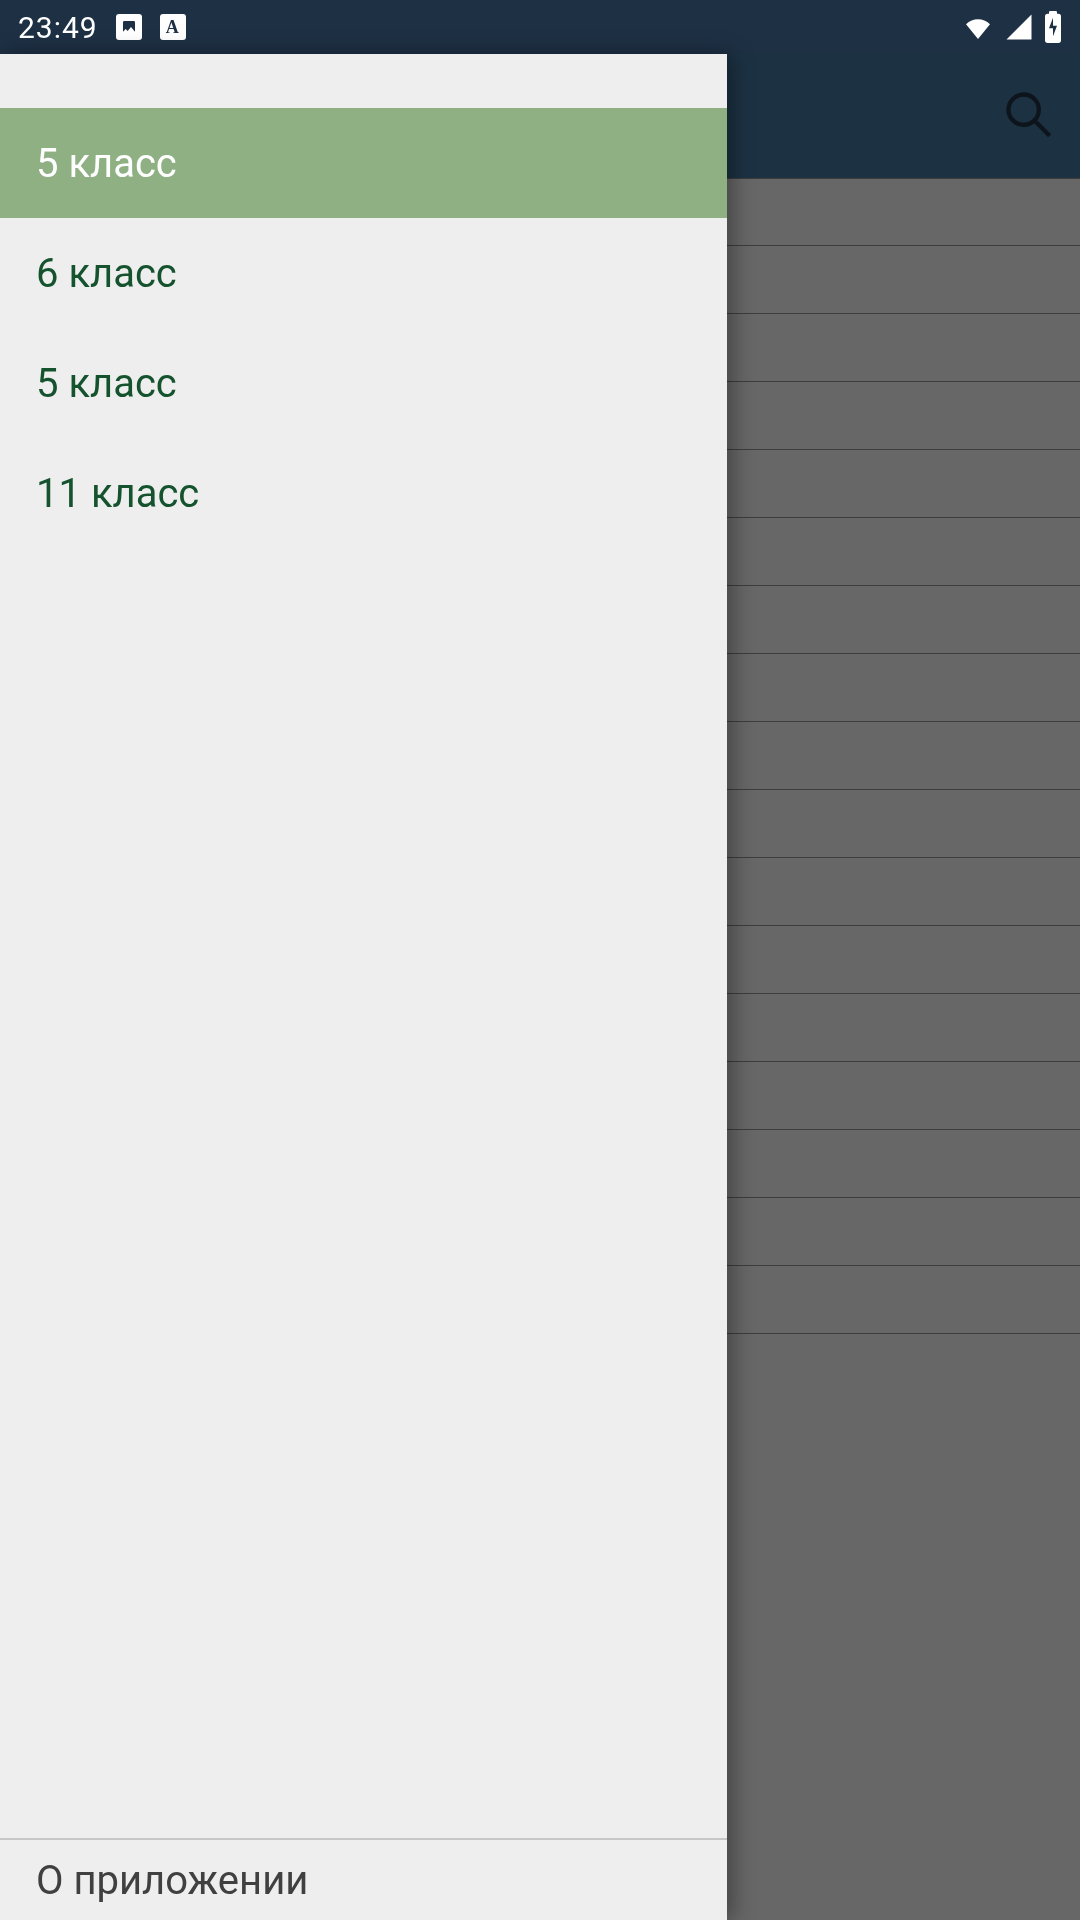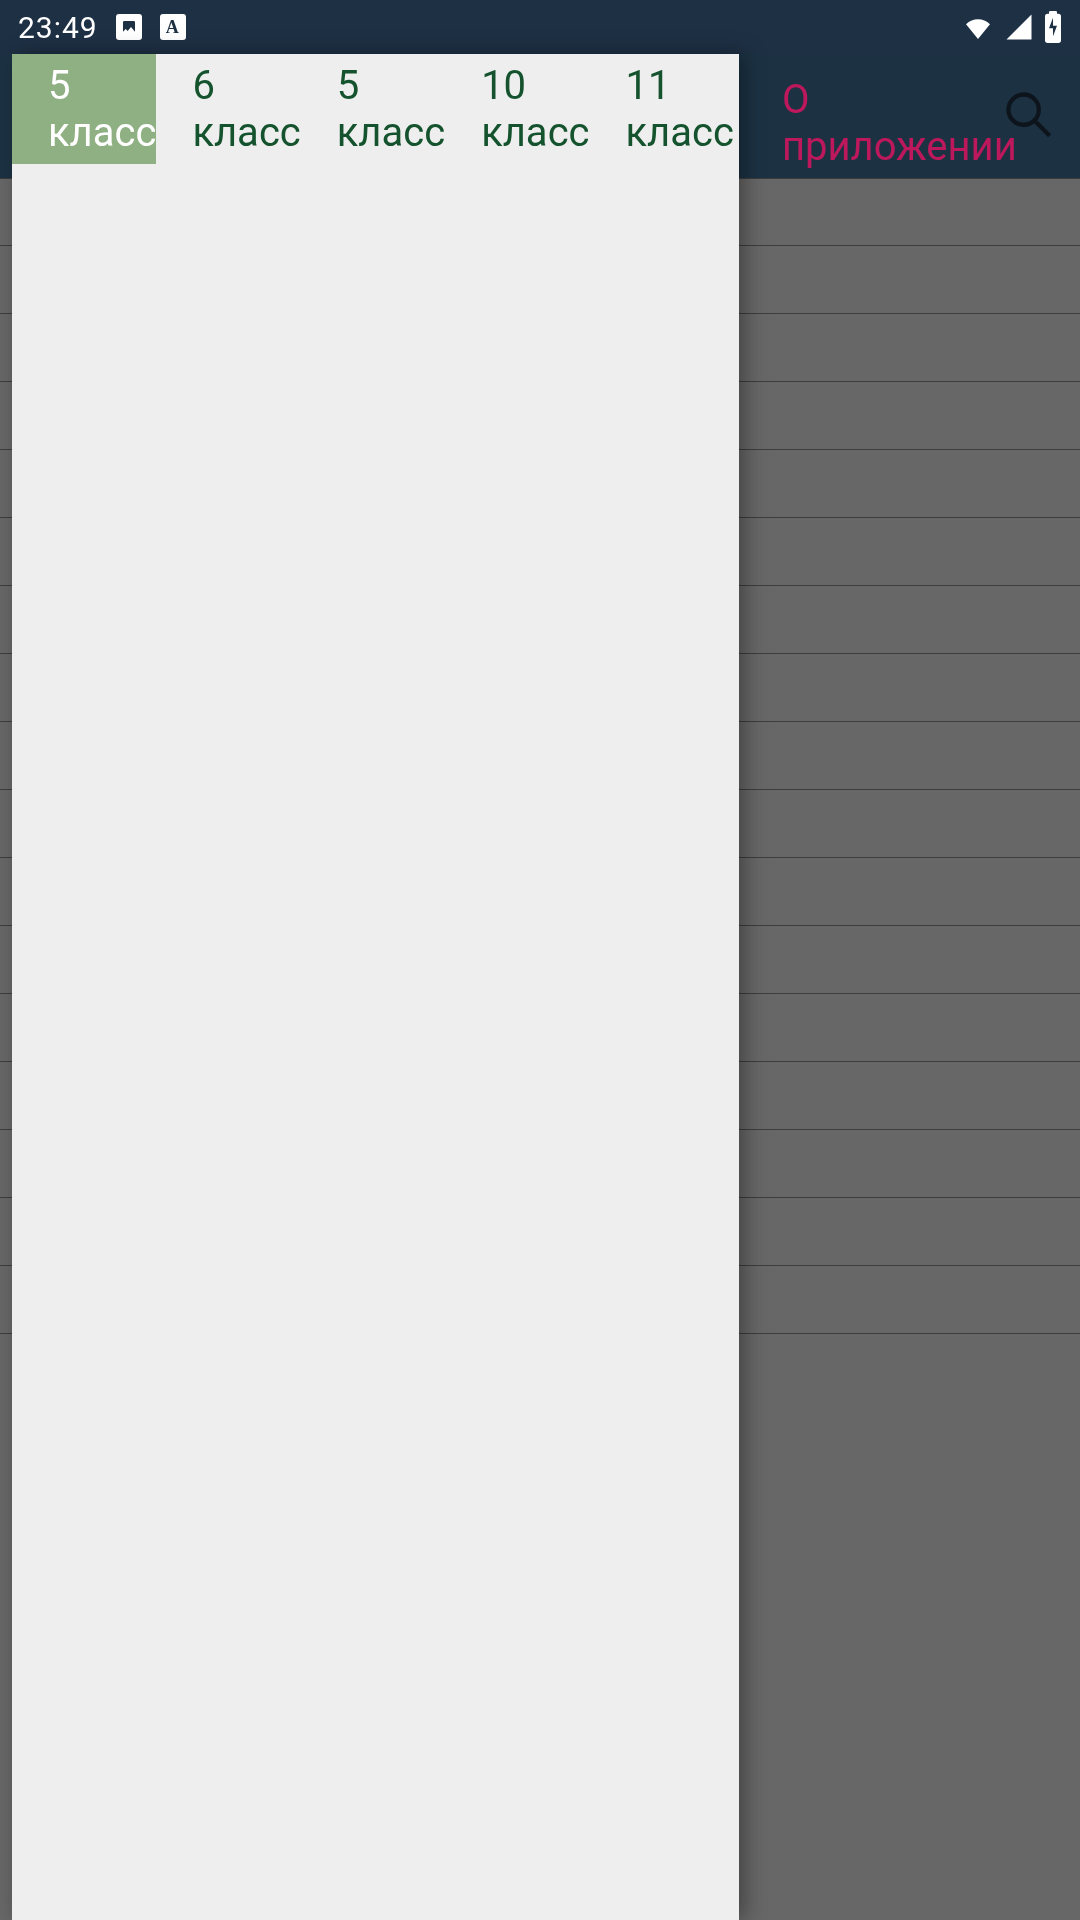--- a/index.html
+++ b/index.html
@@ -20,27 +20,27 @@
   
   .content { position:absolute; top:178px; left:0; right:0; bottom:0; background:#8f8f8f; }
   .content .row { height:68px; padding:0 28px; display:flex; align-items:center; border-bottom:1px solid #555; font-size:32px; font-weight:600; color:#1a1a1a; white-space:nowrap; overflow:hidden; }
   .content .row.first { border-top:1px solid #555; }
   .content .row span { overflow:hidden; text-overflow:ellipsis; }
 
   
   .scrim { position:absolute; top:54px; left:0; right:0; bottom:0; background:rgba(0,0,0,0.28); }
 
   
-  .drawer { position:absolute; top:54px; left:12px; width:727px; bottom:0; background:#eeeeee; display:flex; flex-direction:row; box-shadow: 6px 0 20px rgba(0,0,0,0.35); }
+  .drawer { position:absolute; top:54px; left:0; width:727px; bottom:0; background:#eeeeee; display:flex; flex-direction:column; box-shadow: 6px 0 20px rgba(0,0,0,0.35); }
   .drawer-spacer { height:54px; }
   .drawer-item { height:110px; padding-left:36px; display:flex; align-items:center; font-size:40px; color:#14532d; }
   .drawer-item.selected { background:#8fb083; color:#fff; }
   .drawer-fill { flex:1; }
   .drawer-divider { height:2px; background:#c7c7c7; }
-  .drawer-bottom { height:138px; padding-left:48px; display:flex; align-items:center; font-size:40px; color:#be185d; }
+  .drawer-bottom { height:80px; padding-left:36px; display:flex; align-items:center; font-size:40px; color:#404040; }
 </style>
 </head>
 <body>
 
 <div class="status-bar">
   <div class="status-left">
     <span>23:49</span>
     <span class="st-icon tiny-box">
       <svg width="16" height="16" viewBox="0 0 24 24" fill="#1e3044">
           <path d="M21 19V5a2 2 0 0 0-2-2H5a2 2 0 0 0-2 2v14l4-4 3 3 5-6 6 7z"></path>
@@ -139,23 +139,20 @@
   <div class="drawer-item selected">
       <span>5 класс</span>
     </div>
   <div class="drawer-item">
       <span>6 класс</span>
     </div>
   <div class="drawer-item">
       <span>5 класс</span>
     </div>
   <div class="drawer-item">
-      <span>10 класс</span>
-    </div>
-  <div class="drawer-item">
       <span>11 класс</span>
     </div>
   <div class="drawer-fill"></div>
   <div class="drawer-divider"></div>
   <div class="drawer-bottom">
       <span>О приложении</span>
     </div>
 </div>
 
 </body></html>

